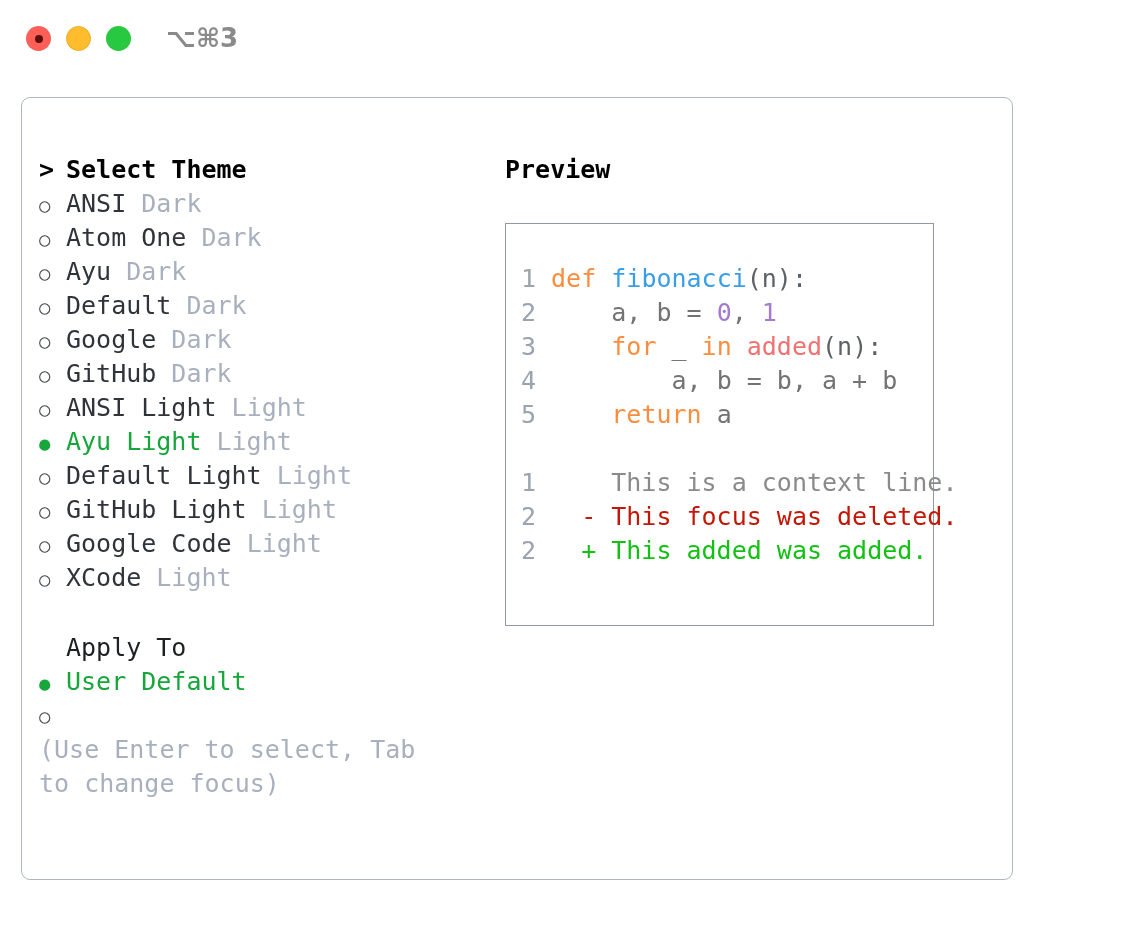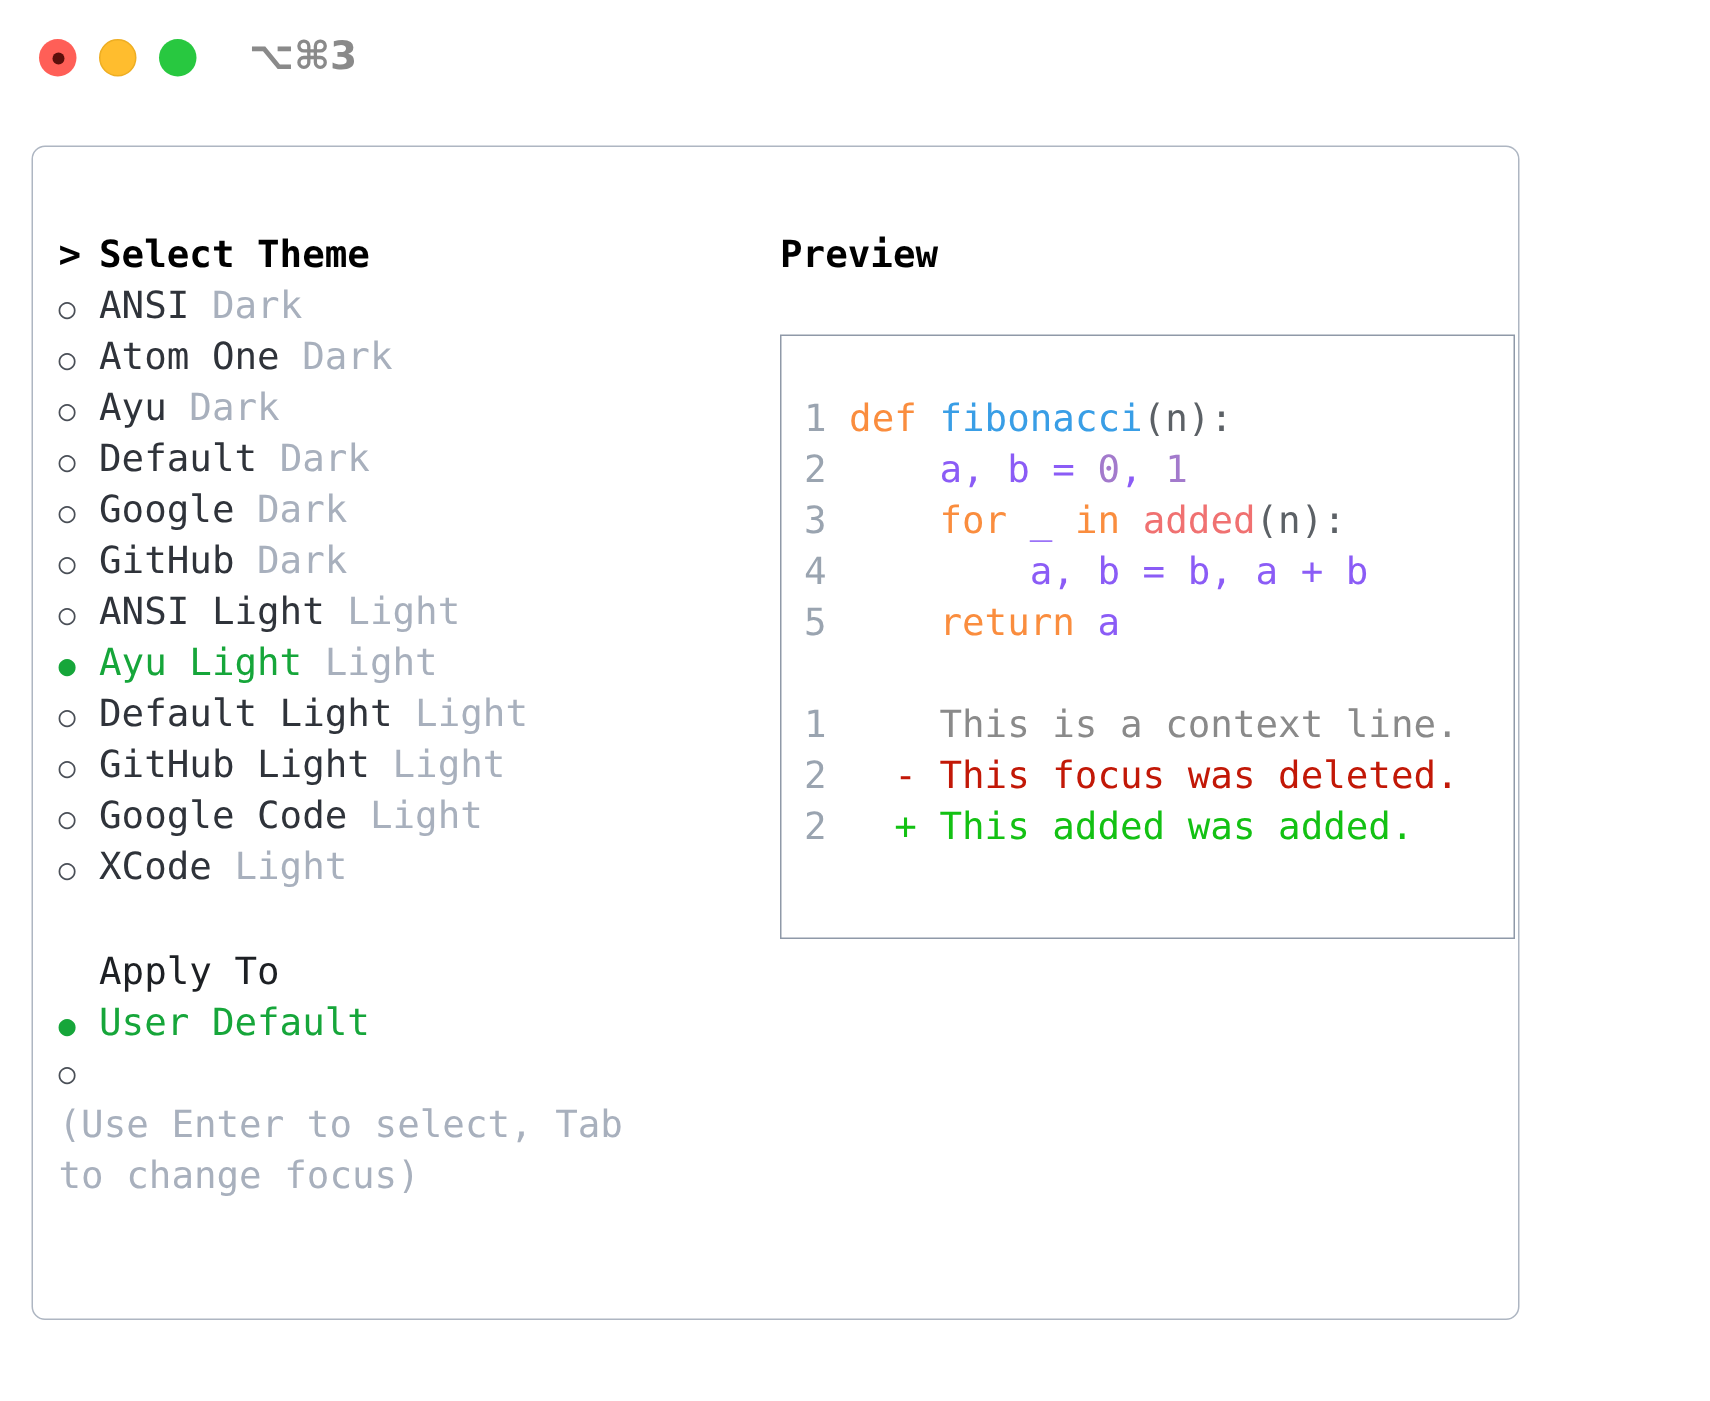--- a/index.html
+++ b/index.html
@@ -136,34 +136,34 @@
     font-size: 25px;
     line-height: 34px;
     color: #a8b0bd;
     width: 400px;
     white-space: normal;
   }
 
   
   .right-col {
     position: absolute;
-    left: 481px;
+    left: 466px;
     top: 55px;
     width: 490px;
     padding-left: 17px;
   }
   .preview-title {
     font-size: 25px;
     line-height: 34px;
     font-weight: bold;
     color: #000000;
   }
   .preview-panel {
     margin-top: 36px;
-    width: 490px;
+    width: 429px;
     height: 403px;
     border: 1.5px solid #8f99a8;
     box-sizing: border-box;
     background: #ffffff;
     padding: 38px 0 0 14px;
   }
   .code-line {
     font-size: 25px;
     line-height: 34px;
     white-space: pre;
@@ -173,21 +173,21 @@
     color: #9aa4b0;
     display: inline-block;
     width: 16px;
     text-align: right;
   }
   .kw      { color: #fa8d3e; }
   .fn      { color: #399ee6; }
   .builtin { color: #f07171; }
   .num     { color: #a37acc; }
   .punct   { color: #5c6166; }
-  .plain   { color: #8b5cf6; }
+  .plain   { color: #737373; }
   .ctx     { color: #8a8a8a; }
   .del     { color: #c21807; }
   .add     { color: #13c113; }
   .gap     { height: 34px; }
 </style>
 </head>
 <body>
 
 <div class="window">
 

